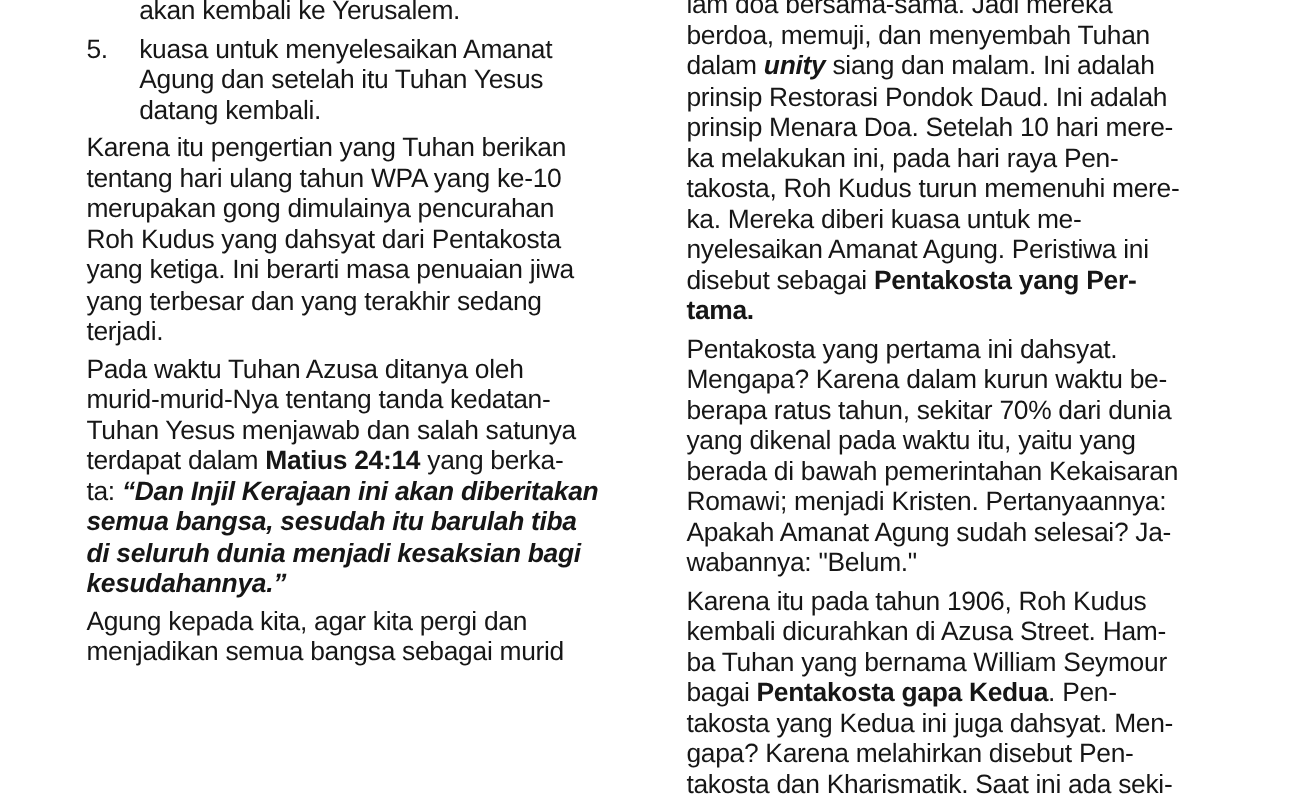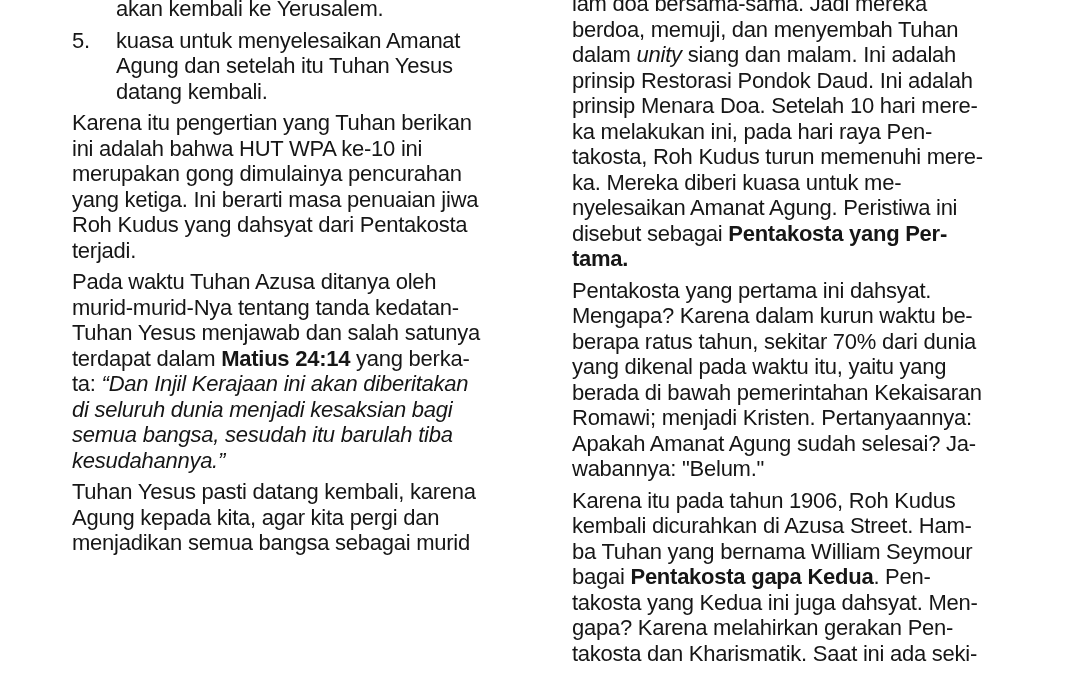--- a/index.html
+++ b/index.html
@@ -52,58 +52,58 @@
     flex: 1 1 auto;
     min-width: 0;
   }
   .line {
     line-height: 25.5px;
     height: 25.5px;
     white-space: nowrap;
   }
   .s-n { font-weight: normal; font-style: normal; }
   .s-b { font-weight: bold;   font-style: normal; }
-  .s-i { font-weight: normal; font-style: italic; }
+  .s-i { font-weight: bold; font-style: italic; }
 </style>
 </head>
 <body>
 
 <div class="page" style="--page-bg: #ffffff; --page-fg: #161616;">
   <div class="col col-left">
       <div class="para list-continuation">
         <div class="line"><span class="s-n">akan kembali ke Yerusalem.</span></div>
       </div>
       <div class="para list-item">
         <span class="marker">5.</span>
         <div class="li-body">
           <div class="line"><span class="s-n">kuasa untuk menyelesaikan Amanat</span></div>
           <div class="line"><span class="s-n">Agung dan setelah itu Tuhan Yesus</span></div>
           <div class="line"><span class="s-n">datang kembali.</span></div>
         </div>
       </div>
       <div class="para para">
         <div class="line"><span class="s-n">Karena itu pengertian yang Tuhan berikan</span></div>
-        <div class="line"><span class="s-n">ini adalah bahwa HUT WPA ke-10 ini</span></div>
+        <div class="line"><span class="s-n">tentang hari ulang tahun WPA yang ke-10</span></div>
         <div class="line"><span class="s-n">merupakan gong dimulainya pencurahan</span></div>
+        <div class="line"><span class="s-n">Roh Kudus yang dahsyat dari Pentakosta</span></div>
         <div class="line"><span class="s-n">yang ketiga. Ini berarti masa penuaian jiwa</span></div>
-        <div class="line"><span class="s-n">Roh Kudus yang dahsyat dari Pentakosta</span></div>
+        <div class="line"><span class="s-n">yang terbesar dan yang terakhir sedang</span></div>
         <div class="line"><span class="s-n">terjadi.</span></div>
       </div>
       <div class="para para">
         <div class="line"><span class="s-n">Pada waktu Tuhan Azusa ditanya oleh</span></div>
         <div class="line"><span class="s-n">murid-murid-Nya tentang tanda kedatan-</span></div>
         <div class="line"><span class="s-n">Tuhan Yesus menjawab dan salah satunya</span></div>
         <div class="line"><span class="s-n">terdapat dalam </span><span class="s-b">Matius 24:14</span><span class="s-n"> yang berka-</span></div>
         <div class="line"><span class="s-n">ta: </span><span class="s-i">“Dan Injil Kerajaan ini akan diberitakan</span></div>
+        <div class="line"><span class="s-i">semua bangsa, sesudah itu barulah tiba</span></div>
         <div class="line"><span class="s-i">di seluruh dunia menjadi kesaksian bagi</span></div>
-        <div class="line"><span class="s-i">semua bangsa, sesudah itu barulah tiba</span></div>
         <div class="line"><span class="s-i">kesudahannya.”</span></div>
       </div>
       <div class="para para">
-        <div class="line"><span class="s-n">Tuhan Yesus pasti datang kembali, karena</span></div>
         <div class="line"><span class="s-n">Agung kepada kita, agar kita pergi dan</span></div>
         <div class="line"><span class="s-n">menjadikan semua bangsa sebagai murid</span></div>
       </div>
     </div>
   <div class="col col-right">
       <div class="para para">
         <div class="line"><span class="s-n">lam doa bersama-sama. Jadi mereka</span></div>
         <div class="line"><span class="s-n">berdoa, memuji, dan menyembah Tuhan</span></div>
         <div class="line"><span class="s-n">dalam </span><span class="s-i">unity</span><span class="s-n"> siang dan malam. Ini adalah</span></div>
         <div class="line"><span class="s-n">prinsip Restorasi Pondok Daud. Ini adalah</span></div>
@@ -124,17 +124,17 @@
         <div class="line"><span class="s-n">Romawi; menjadi Kristen. Pertanyaannya:</span></div>
         <div class="line"><span class="s-n">Apakah Amanat Agung sudah selesai? Ja-</span></div>
         <div class="line"><span class="s-n">wabannya: "Belum."</span></div>
       </div>
       <div class="para para">
         <div class="line"><span class="s-n">Karena itu pada tahun 1906, Roh Kudus</span></div>
         <div class="line"><span class="s-n">kembali dicurahkan di Azusa Street. Ham-</span></div>
         <div class="line"><span class="s-n">ba Tuhan yang bernama William Seymour</span></div>
         <div class="line"><span class="s-n">bagai </span><span class="s-b">Pentakosta gapa Kedua</span><span class="s-n">. Pen-</span></div>
         <div class="line"><span class="s-n">takosta yang Kedua ini juga dahsyat. Men-</span></div>
-        <div class="line"><span class="s-n">gapa? Karena melahirkan gerakan Pen-</span></div>
+        <div class="line"><span class="s-n">gapa? Karena melahirkan disebut Pen-</span></div>
         <div class="line"><span class="s-n">takosta dan Kharismatik. Saat ini ada seki-</span></div>
       </div>
     </div>
 </div>
 
 </body></html>

